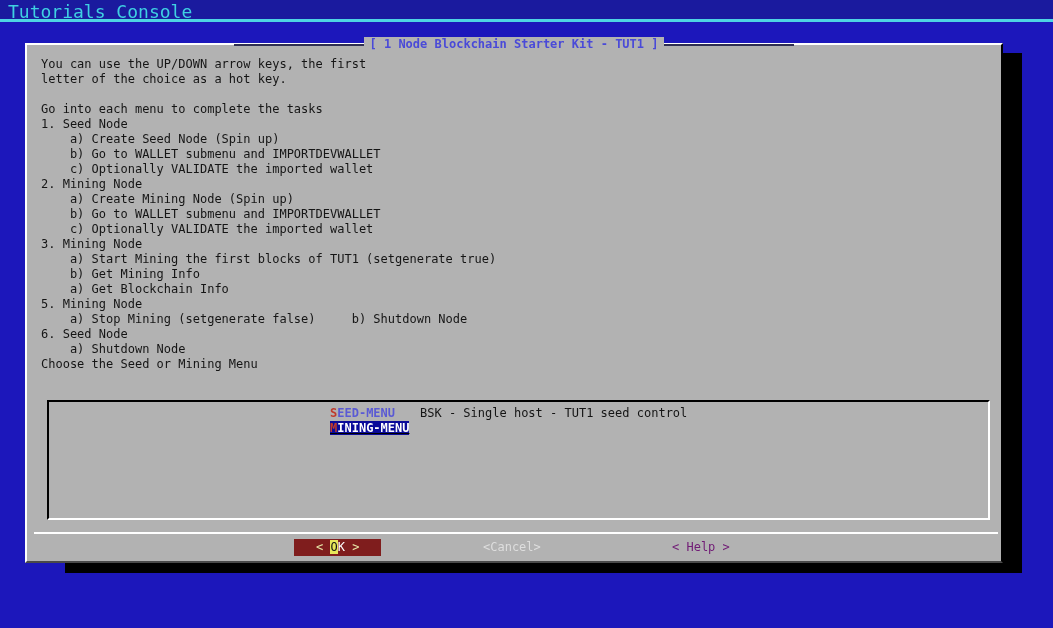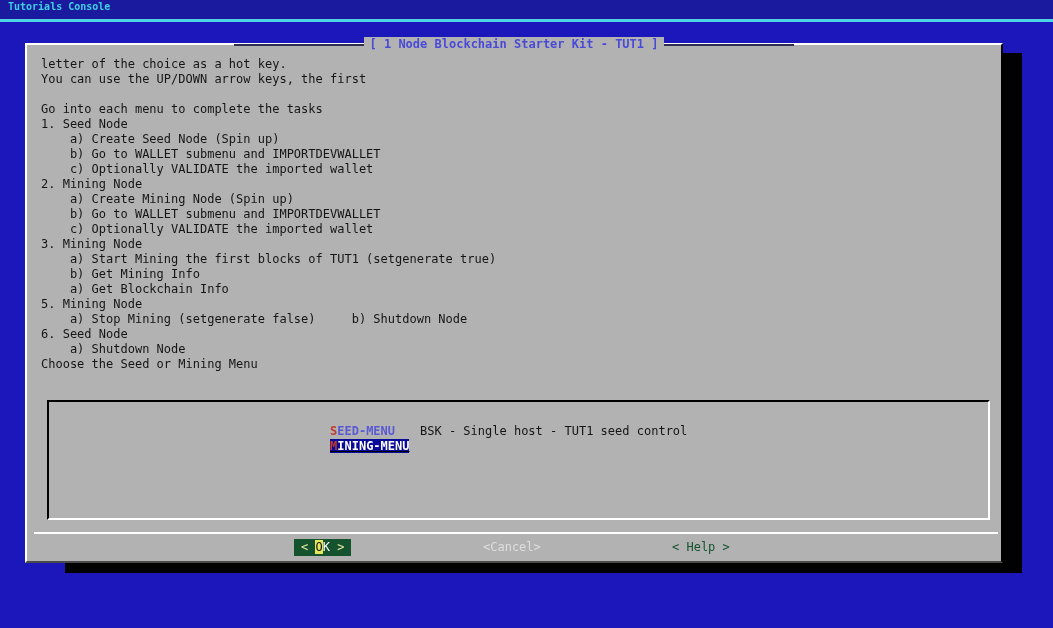--- a/index.html
+++ b/index.html
@@ -10,21 +10,21 @@
     font-size:12px;
     overflow:hidden;
     position:relative;
   }
   .topbar {
     position:absolute; left:0; top:0; width:1053px; height:19px;
     background:#1a1a9e;
   }
   .topbar-title {
     position:absolute; left:8px; top:1px;
-    color:#3fd0e2; font-weight:bold; font-size:10px; white-space:pre;
+    color:#3fd0e2; font-weight:normal; font-size:18px; white-space:pre;
   }
   .topbar-line {
     position:absolute; left:0; top:19px; width:1053px; height:3px;
     background:#4ed4e4;
   }
   .dialog-shadow {
     position:absolute; left:65px; top:53px; width:957px; height:520px;
     background:#000000;
   }
   .dialog {
@@ -53,43 +53,43 @@
     white-space:pre; color:#151515; height:15px; line-height:15px;
   }
   .menu-box {
     position:absolute; left:20px; top:355px; width:943px; height:120px;
     border-top:2px solid #000000;
     border-left:2px solid #000000;
     border-right:2px solid #ffffff;
     border-bottom:2px solid #ffffff;
     background:#b2b2b2;
   }
-  .menu-list { position:absolute; left:281px; top:22px; }
+  .menu-list { position:absolute; left:281px; top:4px; }
   .menu-row { display:flex; height:15px; line-height:15px; }
   .menu-tagcell { width:90px; white-space:pre; }
   .tag-text { white-space:pre; }
   .menu-hotkey { color:#c03a2b; font-weight:bold; }
   .menu-tagrest { color:#5a5ad4; font-weight:bold; }
   .menu-desc { white-space:pre; color:#151515; }
   .menu-row.selected .tag-text { background:#0a0a99;text-decoration:underline; }
   .menu-row.selected .menu-tagrest { color:#ffffff; }
   .menu-row.selected .menu-desc { background:#0a0a99; color:#ffffff; }
   .separator {
     position:absolute; left:7px; top:487px; width:964px; height:2px;
     background:#ffffff;
   }
   .btn { position:absolute; top:494px; height:17px; line-height:16px; white-space:pre; }
   .btn-ok {
-    left:267px; background:#14532d; padding:0 7px; color:#ffffff;
+    left:267px; background:#7f1d1d; padding:0 22px; color:#ffffff;
   }
   .btn-ok .bracket { color:#e8e8a8; }
   .btn-ok .cursor { background:#e7e75a; color:#111111; }
   .btn-ok .rest { color:#ffffff; }
   .btn-cancel { left:456px; color:#dedede; }
-  .btn-help { left:645px; color:#14532d; }
+  .btn-help { left:645px; color:#701a75; }
 </style>
 </head>
 <body>
 
 <div class="topbar">
   <div class="topbar-title">Tutorials Console</div>
 </div>
 <div class="topbar-line"></div>
 
 <div class="dialog-shadow"></div>
@@ -97,23 +97,23 @@
 <div class="dialog">
 
   <div class="dialog-title-row">
     <div class="flank"></div>
     <div class="dialog-title">[ 1 Node Blockchain Starter Kit - TUT1 ]</div>
     <div class="flank"></div>
   </div>
 
   <div class="body-text">
 
+      <div class="body-line">You can use the UP/DOWN arrow keys, the first</div>
+
       <div class="body-line">letter of the choice as a hot key.</div>
-
-      <div class="body-line">You can use the UP/DOWN arrow keys, the first</div>
 
       <div class="body-line"></div>
 
       <div class="body-line">Go into each menu to complete the tasks</div>
 
       <div class="body-line">1. Seed Node</div>
 
       <div class="body-line">    a) Create Seed Node (Spin up)</div>
 
       <div class="body-line">    b) Go to WALLET submenu and IMPORTDEVWALLET</div>

